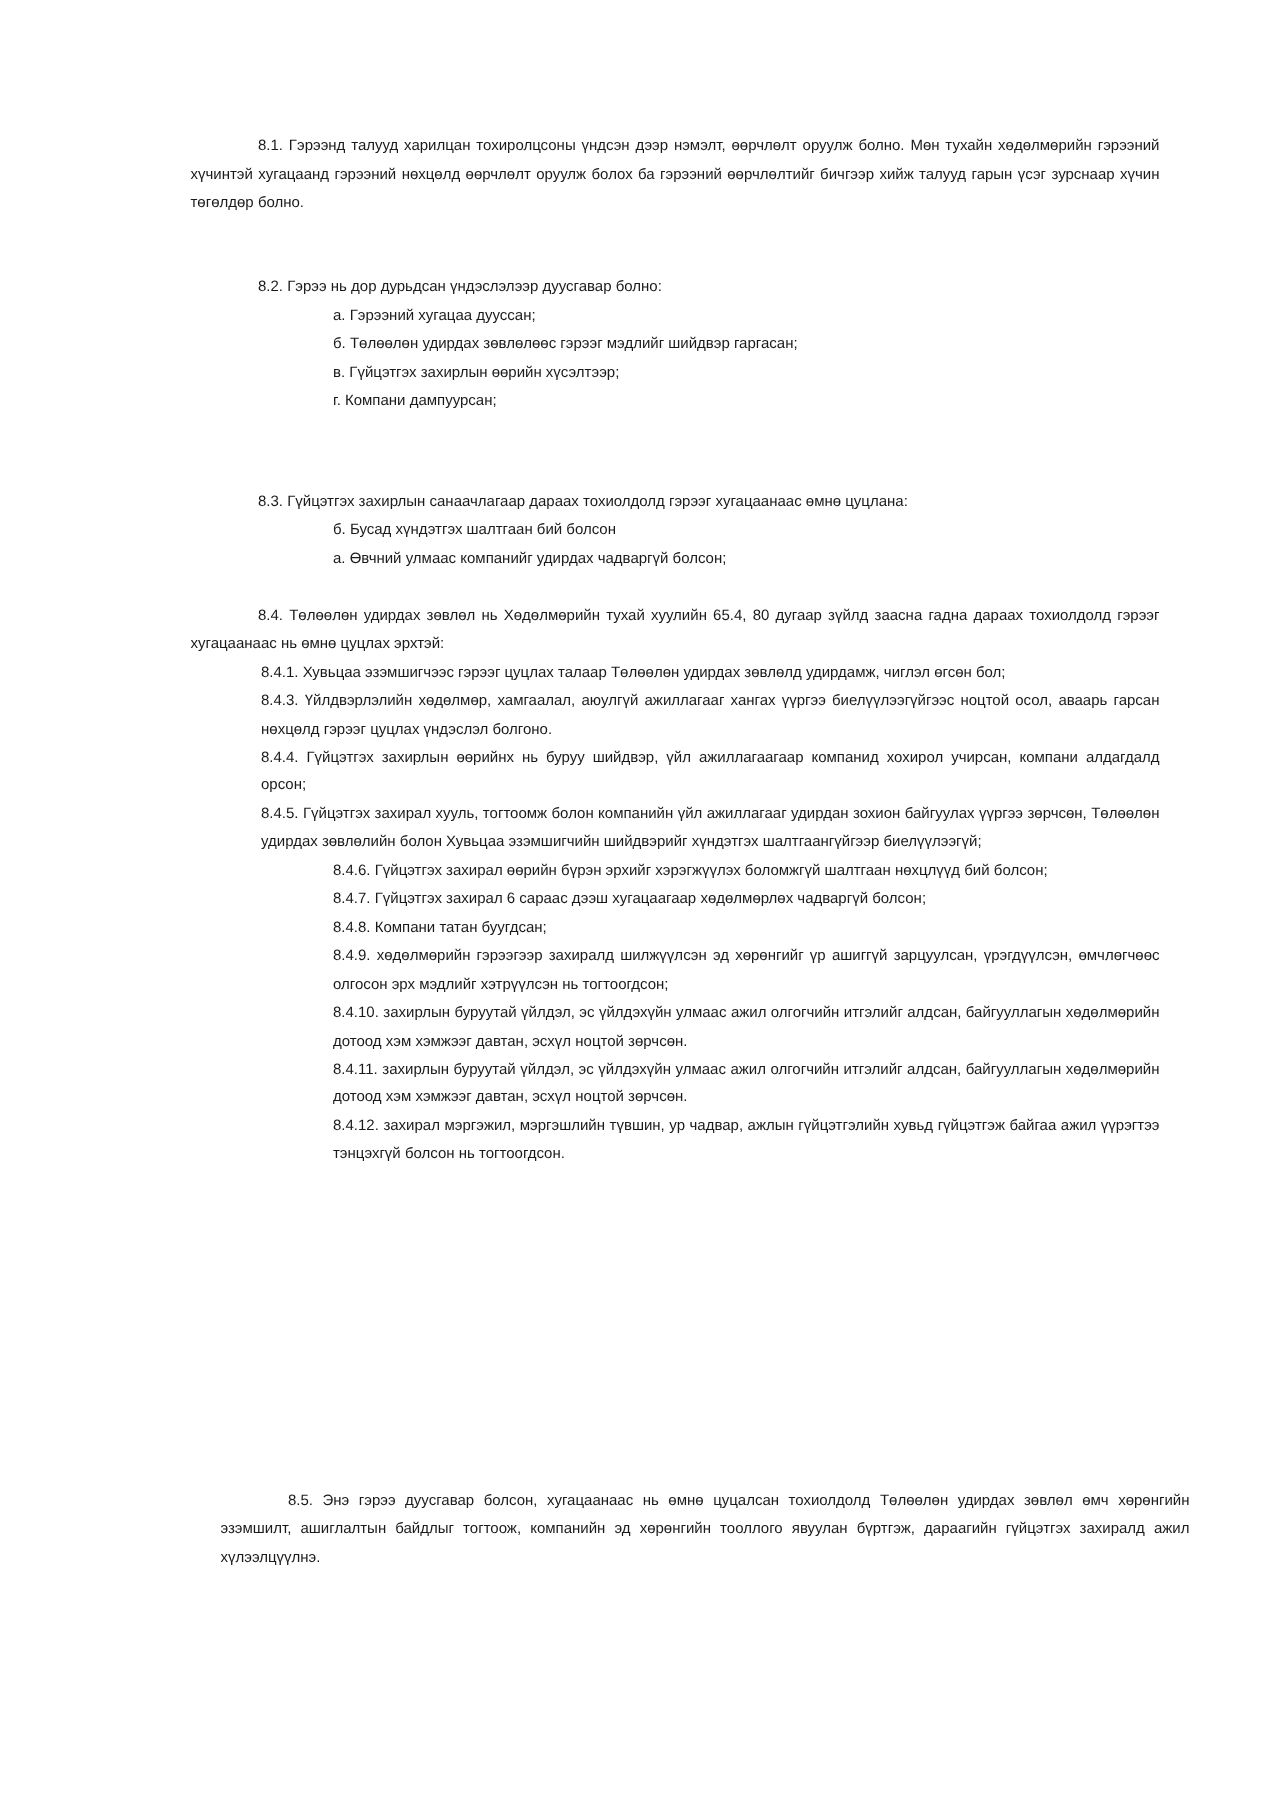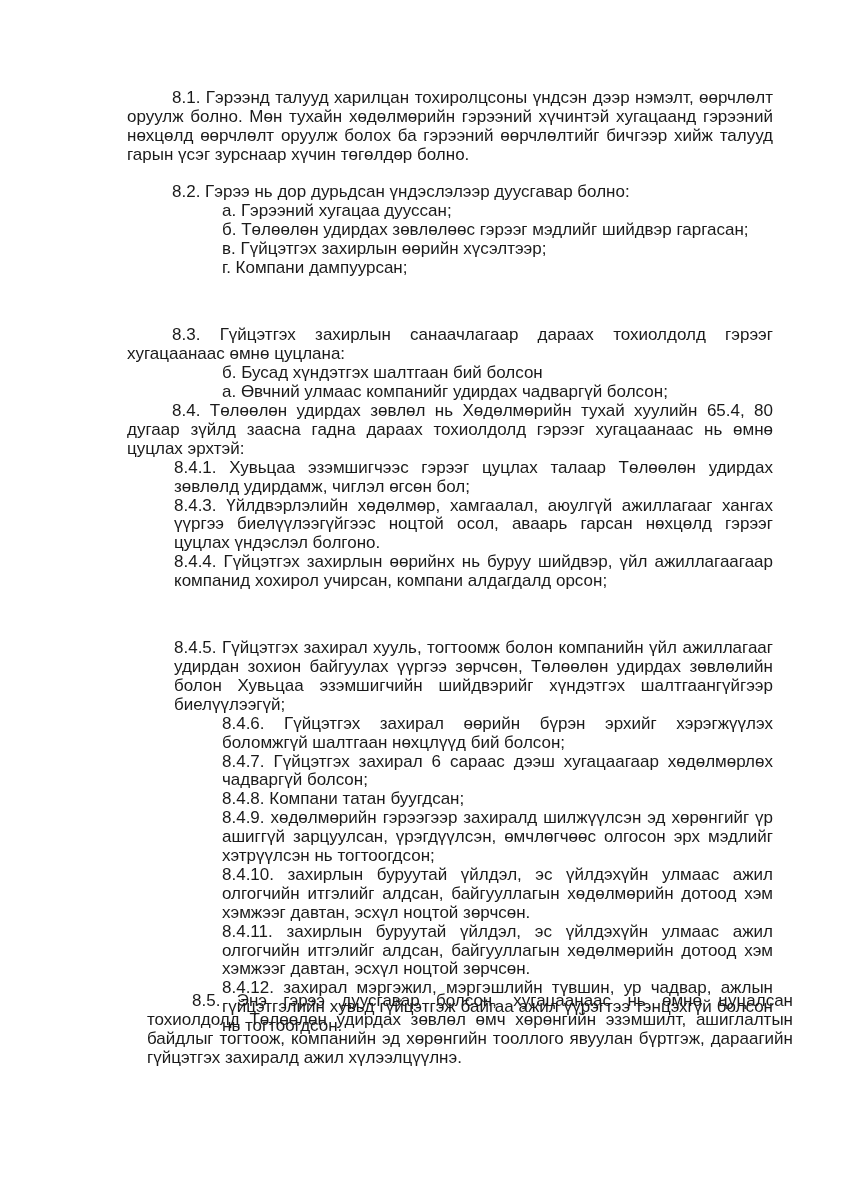--- a/index.html
+++ b/index.html
@@ -1,21 +1,21 @@
 <!DOCTYPE html>
 <html><head>
 <meta charset="utf-8">
 <style>
   html, body { margin: 0; padding: 0; background: #ffffff; }
   body { width: 848px; height: 1200px; position: relative; overflow: hidden; }
   .page {
     position: absolute; left: 0; top: 0; width: 848px; height: 1200px;
     background: #ffffff; color: #1a1a1a;
     font-family: "Liberation Sans", sans-serif;
-    font-size: 17px; line-height: 18.9px;
+    font-size: 10px; line-height: 18.9px;
   }
   .block { position: absolute; left: 127px; width: 646px; }
   .para { text-align: justify; text-indent: 45px; margin: 0; }
   .para.last-left { text-align-last: left; }
   .item { margin: 0; text-align: justify; text-align-last: left; }
   .lvl-a { padding-left: 95px; }
   .lvl-1 { padding-left: 47px; }
   .lvl-2 { padding-left: 95px; }
 </style>
 </head>
@@ -39,21 +39,21 @@
     <p class="para last-left">8.3. Гүйцэтгэх захирлын санаачлагаар дараах тохиолдолд гэрээг хугацаанаас өмнө цуцлана:</p>
     <p class="item lvl-a">б. Бусад хүндэтгэх шалтгаан бий болсон</p>
     <p class="item lvl-a">а. Өвчний улмаас компанийг удирдах чадваргүй болсон;</p>
   </div>
 
   <div class="block" style="top:402px;">
     <p class="para last-left">8.4. Төлөөлөн удирдах зөвлөл нь Хөдөлмөрийн тухай хуулийн 65.4, 80 дугаар зүйлд заасна гадна дараах тохиолдолд гэрээг хугацаанаас нь өмнө цуцлах эрхтэй:</p>
     <p class="item lvl-1">8.4.1. Хувьцаа эзэмшигчээс гэрээг цуцлах талаар Төлөөлөн удирдах зөвлөлд удирдамж, чиглэл өгсөн бол;</p>
     <p class="item lvl-1">8.4.3. Үйлдвэрлэлийн хөдөлмөр, хамгаалал, аюулгүй ажиллагааг хангах  үүргээ биелүүлээгүйгээс ноцтой осол, аваарь гарсан нөхцөлд гэрээг цуцлах үндэслэл болгоно.</p>
     <p class="item lvl-1">8.4.4. Гүйцэтгэх захирлын өөрийнх нь буруу шийдвэр, үйл ажиллагаагаар компанид хохирол учирсан, компани алдагдалд орсон;</p>
-    <p class="item lvl-1" style="text-indent:0;margin-top:48px;">8.4.5. Гүйцэтгэх захирал хууль, тогтоомж болон компанийн үйл ажиллагааг удирдан зохион байгуулах үүргээ зөрчсөн, Төлөөлөн удирдах зөвлөлийн болон Хувьцаа эзэмшигчийн шийдвэрийг хүндэтгэх шалтгаангүйгээр биелүүлээгүй;</p>
+    <p class="item lvl-1" style="text-indent:0;">8.4.5. Гүйцэтгэх захирал хууль, тогтоомж болон компанийн үйл ажиллагааг удирдан зохион байгуулах үүргээ зөрчсөн, Төлөөлөн удирдах зөвлөлийн болон Хувьцаа эзэмшигчийн шийдвэрийг хүндэтгэх шалтгаангүйгээр биелүүлээгүй;</p>
     <p class="item lvl-2">8.4.6. Гүйцэтгэх захирал өөрийн бүрэн эрхийг хэрэгжүүлэх боломжгүй шалтгаан нөхцлүүд бий болсон;</p>
     <p class="item lvl-2">8.4.7. Гүйцэтгэх захирал 6 сараас дээш хугацаагаар хөдөлмөрлөх чадваргүй болсон;</p>
     <p class="item lvl-2">8.4.8. Компани татан буугдсан;</p>
     <p class="item lvl-2">8.4.9. хөдөлмөрийн гэрээгээр захиралд шилжүүлсэн эд хөрөнгийг үр ашиггүй зарцуулсан, үрэгдүүлсэн, өмчлөгчөөс олгосон эрх мэдлийг хэтрүүлсэн нь тогтоогдсон;</p>
     <p class="item lvl-2">8.4.10. захирлын буруутай үйлдэл, эс үйлдэхүйн улмаас ажил олгогчийн итгэлийг алдсан, байгууллагын хөдөлмөрийн дотоод хэм хэмжээг давтан, эсхүл ноцтой зөрчсөн.</p>
     <p class="item lvl-2">8.4.11. захирлын буруутай үйлдэл, эс үйлдэхүйн улмаас ажил олгогчийн итгэлийг алдсан, байгууллагын хөдөлмөрийн дотоод хэм хэмжээг давтан, эсхүл ноцтой зөрчсөн.</p>
     <p class="item lvl-2">8.4.12. захирал мэргэжил, мэргэшлийн түвшин, ур чадвар, ажлын гүйцэтгэлийн хувьд гүйцэтгэж байгаа ажил үүрэгтээ тэнцэхгүй болсон нь тогтоогдсон.</p>
   </div>
 
   <div class="block" style="top:992px;margin-left:20px;">

